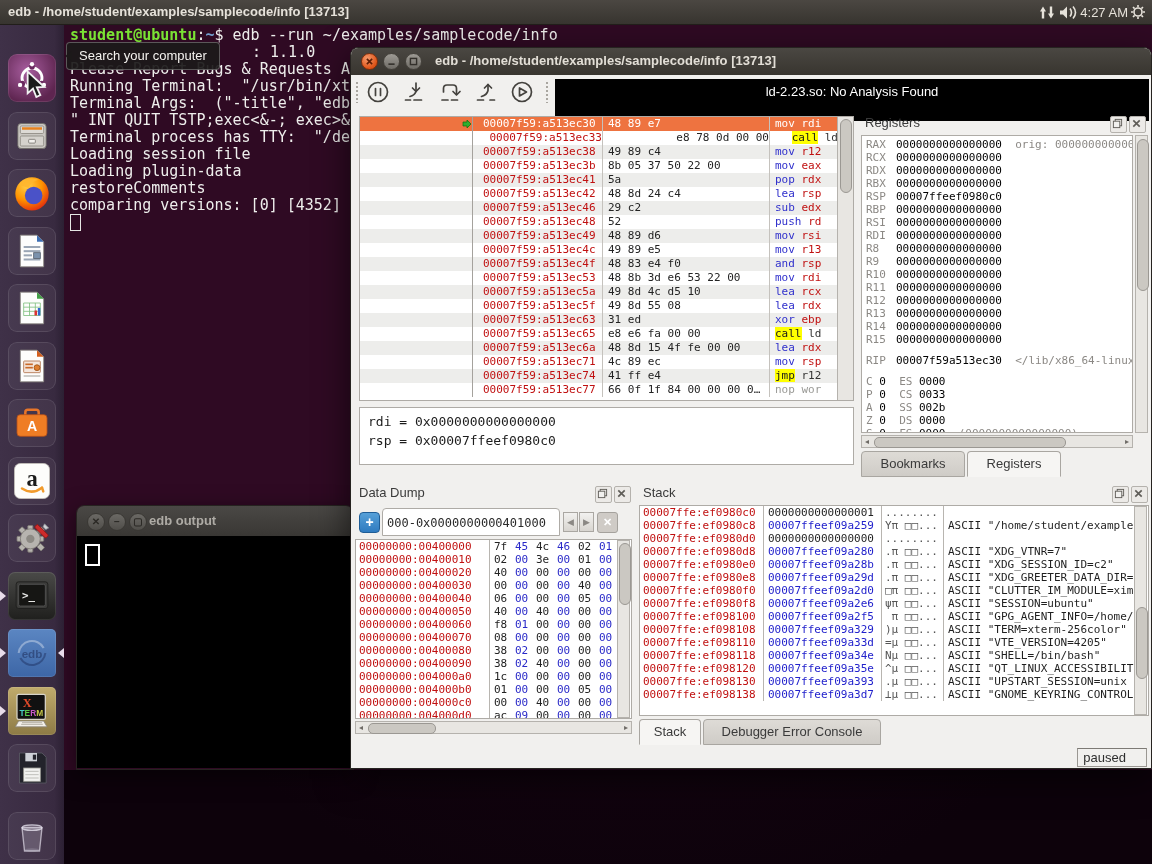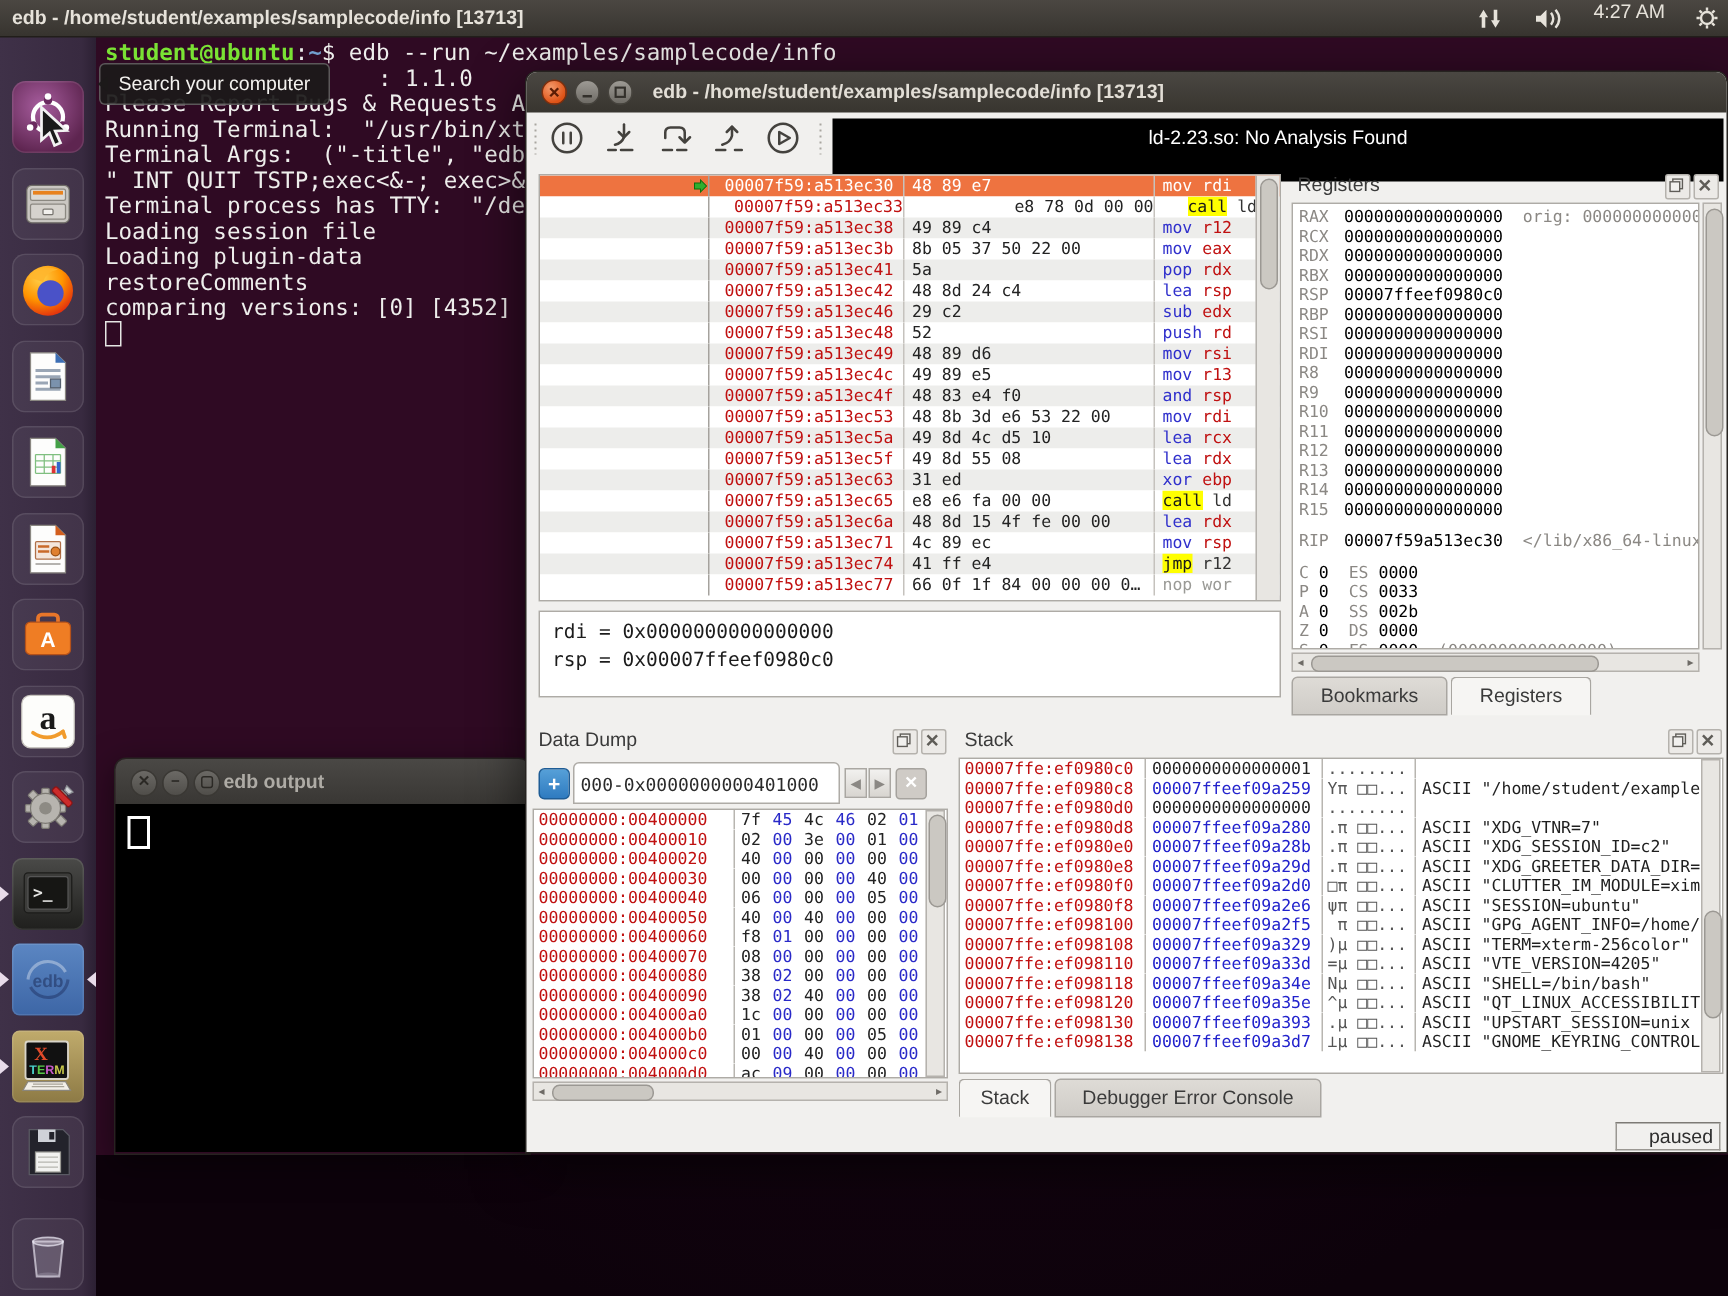--- a/index.html
+++ b/index.html
@@ -4,21 +4,21 @@
 <style>
   html,body{margin:0;padding:0;background:#000;}
   .screen{position:relative;width:1152px;height:864px;overflow:hidden;
           background:radial-gradient(circle at 55% 40%, #1c0617 0%, #0d020b 70%);
           font-family:"Liberation Sans",sans-serif;}
   
   .top-panel{position:absolute;left:0;top:0;width:1152px;height:24px;
      background:linear-gradient(#4b4742,#37342f);border-bottom:1px solid #211e1a;
      color:#e6e2da;font-size:13px;font-weight:bold;z-index:50;}
   .tp-title{position:absolute;left:8px;top:4px;white-space:nowrap;}
-  .tp-right{position:absolute;right:6px;top:0;height:24px;display:flex;gap:20px;}
+  .tp-right{position:absolute;right:6px;top:0;height:24px;display:flex;align-items:center;gap:2px;}
   .tp-ico{display:inline-flex;align-items:center;}
   
   .term-win{position:absolute;left:64px;top:24px;width:1088px;height:746px;background:#2f0a23;z-index:1;}
   .term-text{position:absolute;left:6px;top:3px;font-family:"DejaVu Sans Mono",monospace;
      font-size:15px;line-height:17px;color:#eeeeec;white-space:pre;}
   .tl{height:17px;}
   .tc-green{color:#7ae234;font-weight:bold;}
   .tc-blue{color:#729fcf;font-weight:bold;}
   .tc-white{color:#eeeeec;}
   .t-indent{padding-left:182px;}
@@ -139,21 +139,21 @@
   .stack-table{left:2px;top:22px;width:510px;height:211px;}
   .st-addr{display:inline-block;width:124px;color:#c01010;padding-left:3px;border-right:1px solid #b8b5b0;box-sizing:border-box;}
   .st-val{display:inline-block;width:118px;padding-left:4px;border-right:1px solid #b8b5b0;box-sizing:border-box;color:#232323;}
   .st-val-ptr{color:#2222cc;}
   .st-ascii{display:inline-block;width:62px;padding-left:3px;border-right:1px solid #b8b5b0;box-sizing:border-box;color:#555;}
   .st-com{display:inline-block;padding-left:4px;color:#1f1f1f;}
   
   .statusbar{position:absolute;left:0;top:698px;width:100%;height:24px;}
   .paused{position:absolute;right:4px;top:2px;width:70px;height:19px;border:1px solid #9a9792;
      border-top-color:#7d7a75;background:#f1f0ee;font-size:13px;color:#2e2e2e;
-     text-align:right;line-height:18px;padding-right:4px;box-sizing:border-box;}
+     text-align:right;line-height:18px;padding-right:20px;box-sizing:border-box;}
   .cursor-arrow{position:absolute;left:24px;top:70px;z-index:70;}
 </style>
 </head>
 <body>
 
 <div class="screen">
 
   <div class="top-panel">
     <div class="tp-title">edb - /home/student/examples/samplecode/info [13713]</div>
     <div class="tp-right">

